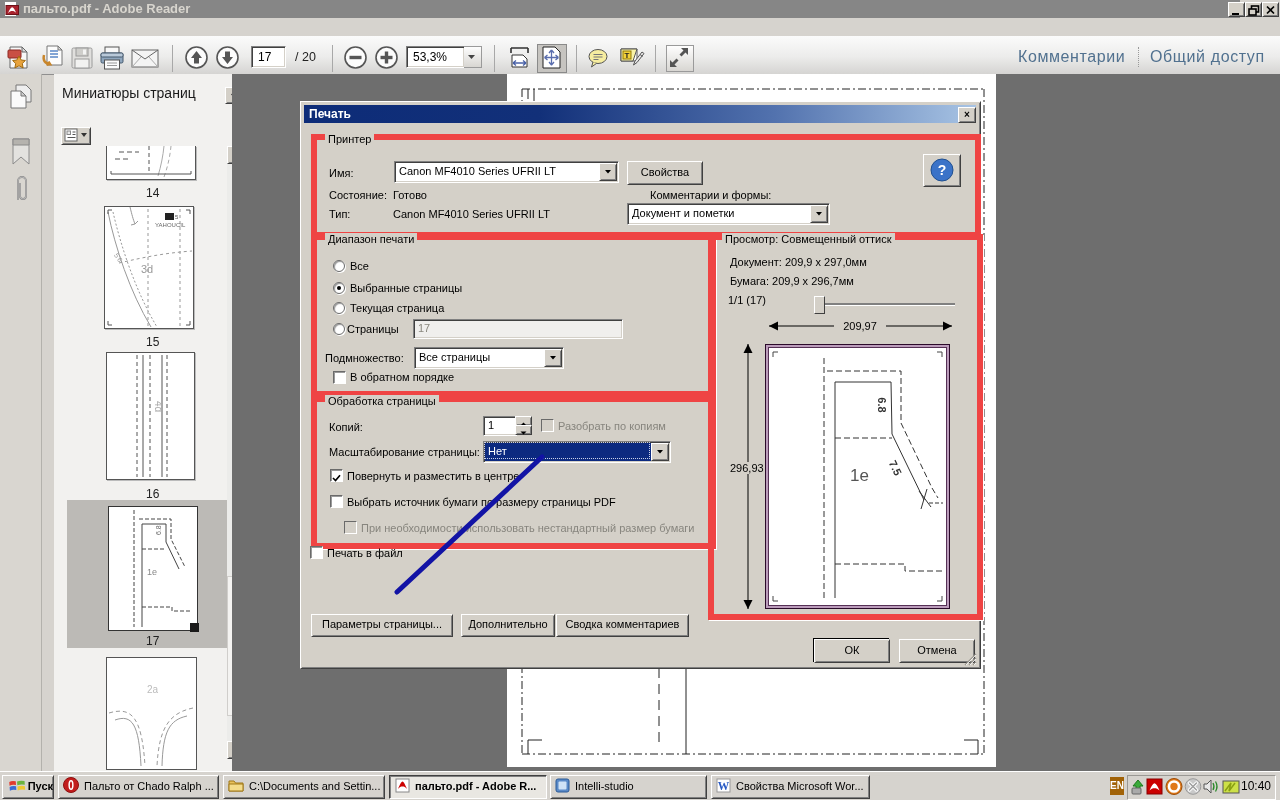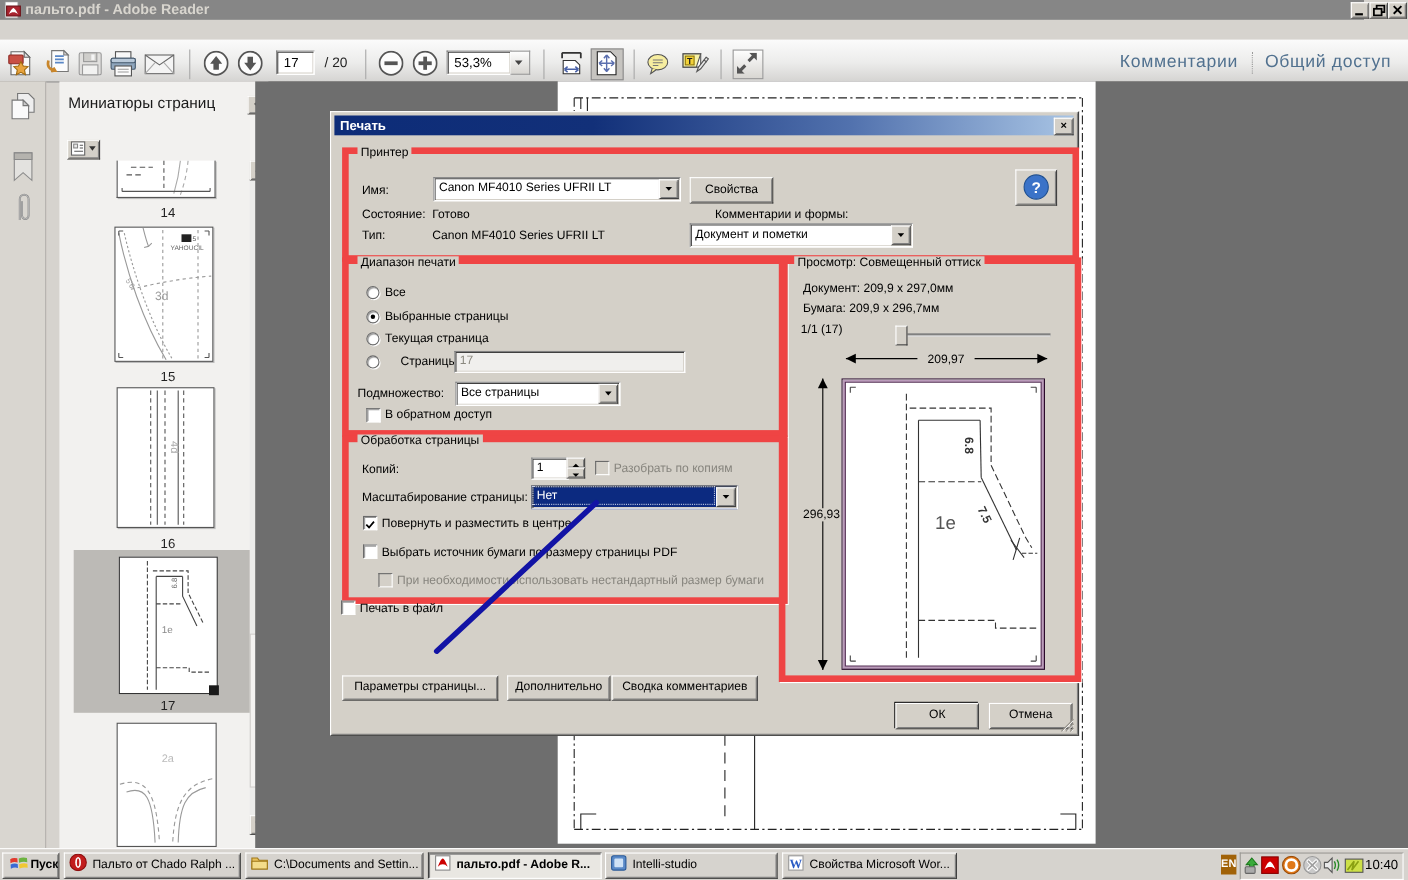--- a/index.html
+++ b/index.html
@@ -336,33 +336,33 @@
       <span class="glabel">Диапазон печати</span>
       <div class="radio" style="left:16px;top:20px;"></div>
       <span class="lbl" style="left:33px;top:20px;">Все</span>
       <div class="radio" style="left:16px;top:42px;">
           <div class="rdot"></div>
         </div>
       <span class="lbl" style="left:33px;top:42px;">Выбранные страницы</span>
       <div class="radio" style="left:16px;top:62px;"></div>
       <span class="lbl" style="left:33px;top:62px;">Текущая страница</span>
       <div class="radio" style="left:16px;top:83px;"></div>
-      <span class="lbl" style="left:47px;top:83px;text-align:right;">Страницы</span>
+      <span class="lbl" style="left:30px;top:83px;text-align:right;">Страницы</span>
       <div class="abs sunken" style="left:96px;top:79px;width:208px;height:18px;background:#f0efed;">
         <span class="lbl" style="left:4px;top:2px;color:#8a887f;">17</span>
       </div>
       <span class="lbl" style="left:8px;top:112px;">Подмножество:</span>
       <div class="abs sunken" style="left:97px;top:107px;width:148px;height:20px;">
         <span class="lbl" style="left:4px;top:3px;">Все страницы</span>
         <div class="abs btn" style="right:1px;top:1px;width:16px;height:16px;"><svg width="14" height="14">
               <path d="M4 6 l3 3.5 3 -3.5 z" fill="#000"></path>
             </svg></div>
       </div>
       <div class="cb" style="left:16px;top:131px;"></div>
-      <span class="lbl" style="left:33px;top:131px;">В обратном доступ</span>
+      <span class="lbl" style="left:33px;top:131px;">В обратном порядке</span>
     </div>
 
     <div class="abs gbox" style="left:10px;top:294px;width:393px;height:141px;">
       <span class="glabel">Обработка страницы</span>
       <span class="lbl" style="left:12px;top:19px;">Копий:</span>
       <div class="abs sunken" style="left:166px;top:14px;width:32px;height:18px;">
           <span class="lbl" style="left:4px;top:2px;">1</span>
         </div>
       <div class="abs" style="left:198px;top:14px;width:17px;height:18px;">
         <div class="abs btn" style="left:0;top:0;width:15px;height:8px;"><svg width="13" height="6">

